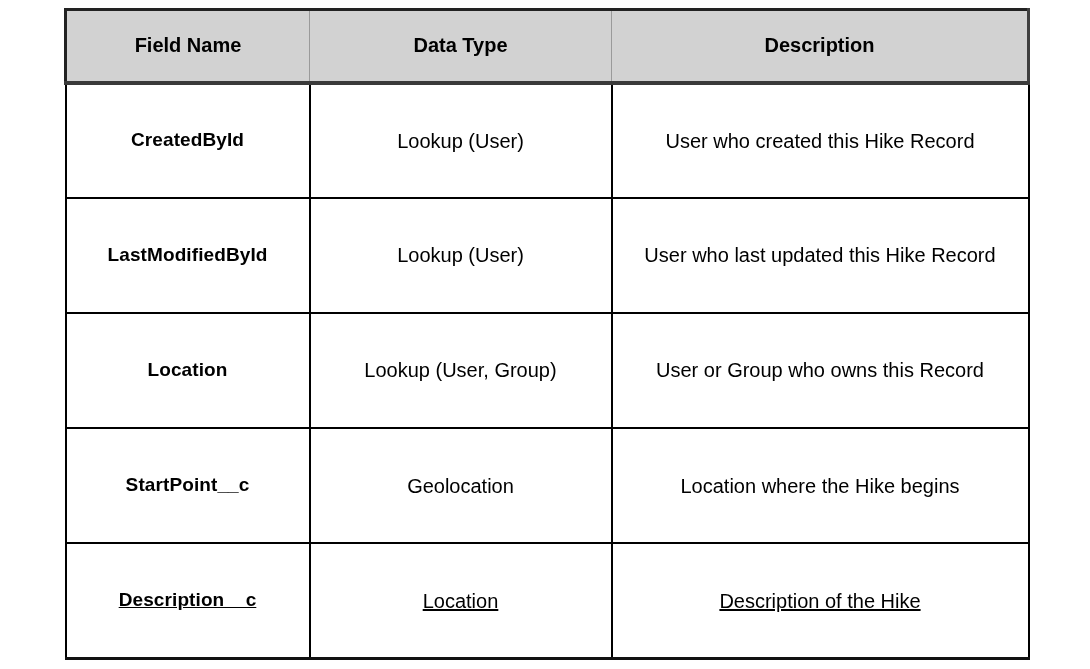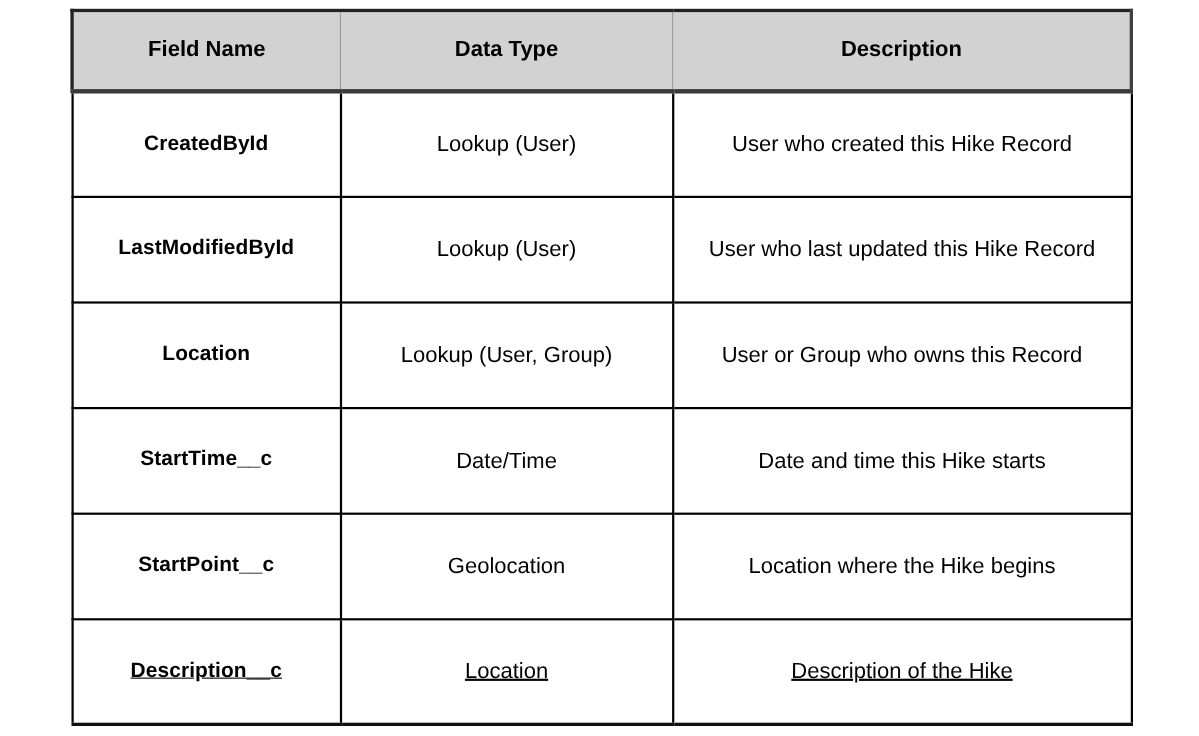--- a/index.html
+++ b/index.html
@@ -117,25 +117,20 @@
         <td class="field-name">LastModifiedById</td>
         <td class="data-type">Lookup (User)</td>
         <td class="description">User who last updated this Hike Record</td>
       </tr>
       <tr class="data-row">
         <td class="field-name">Location</td>
         <td class="data-type">Lookup (User, Group)</td>
         <td class="description">User or Group who owns this Record</td>
       </tr>
       <tr class="data-row">
-        <td class="field-name">StartTime__c</td>
-        <td class="data-type">Date/Time</td>
-        <td class="description">Date and time this Hike starts</td>
-      </tr>
-      <tr class="data-row">
         <td class="field-name">StartPoint__c</td>
         <td class="data-type">Geolocation</td>
         <td class="description">Location where the Hike begins</td>
       </tr>
       <tr class="data-row">
         <td class="field-name">Description__c</td>
         <td class="data-type">Location</td>
         <td class="description">Description of the Hike</td>
       </tr>
     </tbody>

